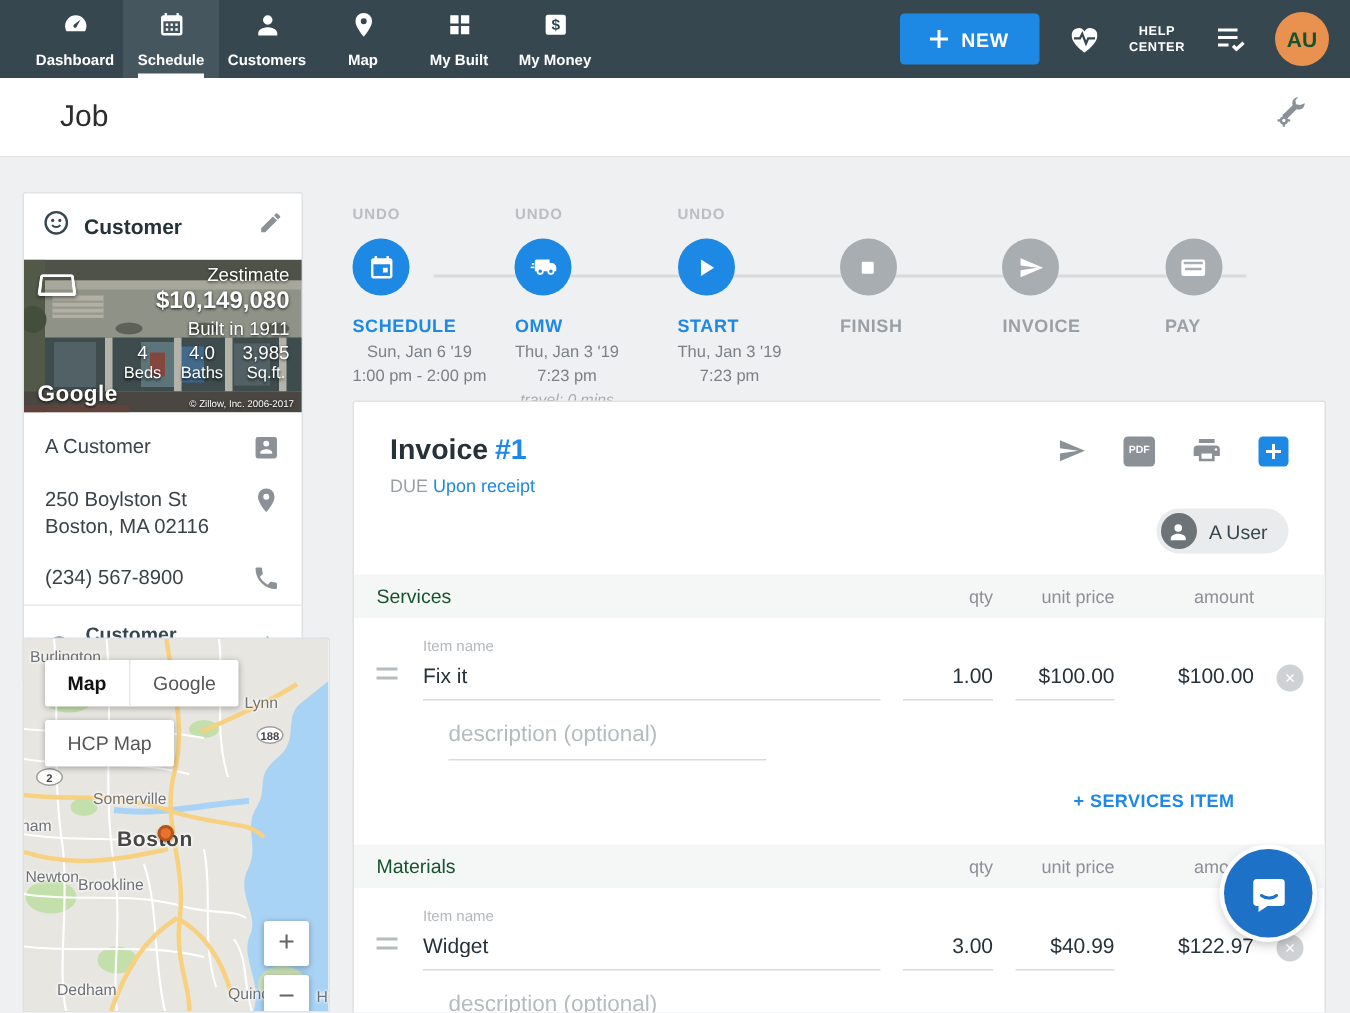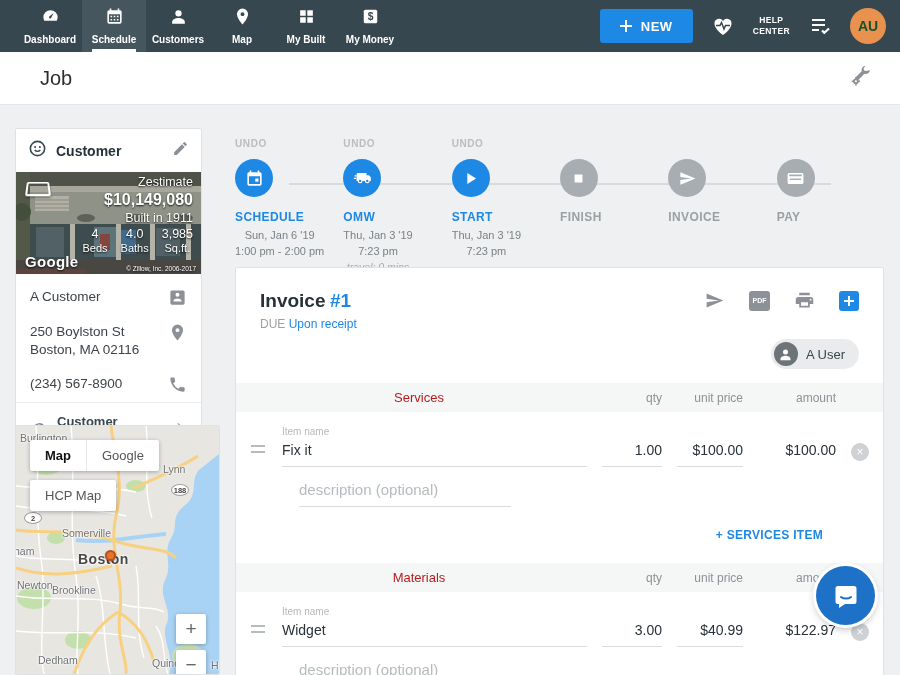--- a/index.html
+++ b/index.html
@@ -110,21 +110,21 @@
   .due-label { color:#9aa0a4; }
   .due-value { color:#1e88e5; cursor:pointer; }
   .chip-row { display:flex; justify-content:flex-end; margin-top:8px; }
   .user-chip { background:#e9ebed; border-radius:15px; display:flex; align-items:center; gap:8px; padding:3px 14px 3px 3px; cursor:pointer; }
   .chip-av { width:24px; height:24px; border-radius:50%; background:#6d7478; display:flex; align-items:center; justify-content:center; }
   .chip-av svg { width:15px; height:15px; fill:#fff; }
   .chip-name { font-size:13px; color:#37474f; }
 
   .inv-table { margin-top:14px; }
   .band { background:#f5f6f6; display:grid; grid-template-columns:16px 1fr 60px 66px 78px 18px; column-gap:15px; padding:7px 14px 7px 15px; align-items:center; }
-  .band-name { grid-column:1/3; font-size:13px; color:#b91c1c;text-align:center; }
+  .band-name { grid-column:1/3; font-size:13px; color:#14532d; }
   .colh { font-size:12px; color:#8b9196; text-align:right; }
   .item-grid { display:grid; grid-template-columns:16px 1fr 60px 66px 78px 18px; column-gap:15px; padding:14px 14px 0 15px; align-items:end; }
   .drag { height:8px; margin-bottom:14px; border-top:2px solid #b6bbbe; border-bottom:2px solid #b6bbbe; width:14px; cursor:grab; }
   .field { display:flex; flex-direction:column; }
   .field-label { font-size:10px; color:#b4b9bc; margin-bottom:5px; }
   .u-input { border:none; border-bottom:1px solid #d9dcdd; background:transparent; outline:none; font-family:inherit; font-size:14px; color:#263238; padding:0 0 8px; width:100%; }
   .r { text-align:right; }
   .amount { font-size:14px; color:#263238; text-align:right; padding-bottom:9px; }
   .x-btn { width:18px; height:18px; border-radius:50%; background:#ced2d5; color:#fff; font-size:12px; line-height:1; display:flex; align-items:center; justify-content:center; margin-bottom:6px; cursor:pointer; }
   .desc-grid { display:grid; grid-template-columns:16px 1fr 60px 66px 78px 18px; column-gap:32px; padding:14px 22px 0 15px; }

